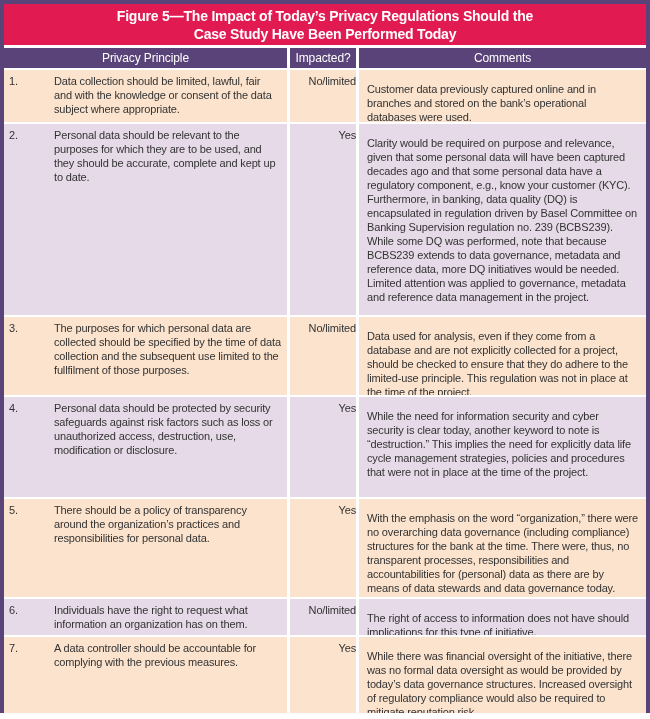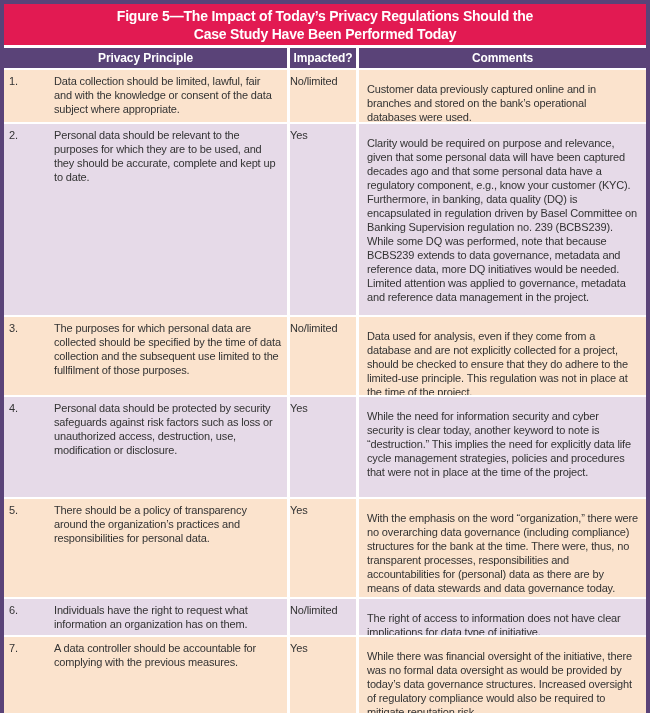--- a/index.html
+++ b/index.html
@@ -27,33 +27,33 @@
   .grid{
     margin-top:3px;
     display:grid;
     grid-template-columns:283px 66px 287px;
     grid-template-rows:20px 52px 191px 78px 100px 98px 36px 76px;
     gap:2px 3px;
     background:#ffffff;
   }
   .trow{display:contents;}
   .hcell{
-    background:var(--header-bar);color:#ffffff;font-weight:bold;
+    background:var(--header-bar);color:#ffffff;font-weight:normal;
     font-size:12px;line-height:20px;text-align:center;letter-spacing:-0.1px;
   }
   .cell{
     font-size:11px;line-height:14px;color:var(--text);
     letter-spacing:-0.15px;overflow:hidden;
   }
   .peach{background:var(--row-peach);}
   .lav{background:var(--row-lavender);}
   .pcell{display:flex;padding:4px 6px 0 5px;}
   .pnum{width:13px;flex:none;}
   .ptext{flex:1;margin-left:32px;}
-  .icell{text-align:left;padding-top:4px;}
+  .icell{text-align:right;padding-top:4px;}
   .ccell{padding:12px 8px 0 8px;}
 </style>
 </head>
 <body>
 
 <div class="frame">
   <div class="titlebar">
     <div>Figure 5—The Impact of Today’s Privacy Regulations Should the</div>
     <div>Case Study Have Been Performed Today</div>
   </div>
@@ -110,21 +110,21 @@
       <div class="cell peach icell">Yes</div>
       <div class="cell peach ccell">With the emphasis on the word “organization,” there were no overarching data governance (including compliance) structures for the bank at the time. There were, thus, no transparent processes, responsibilities and accountabilities for (personal) data as there are by means of data stewards and data governance today.</div>
     </div>
 
     <div class="trow">
       <div class="cell lav pcell">
         <span class="pnum">6.</span>
         <span class="ptext">Individuals have the right to request what information an organization has on them.</span>
       </div>
       <div class="cell lav icell">No/limited</div>
-      <div class="cell lav ccell">The right of access to information does not have clear implications for data type of initiative.</div>
+      <div class="cell lav ccell">The right of access to information does not have should implications for this type of initiative.</div>
     </div>
 
     <div class="trow">
       <div class="cell peach pcell">
         <span class="pnum">7.</span>
         <span class="ptext">A data controller should be accountable for complying with the previous measures.</span>
       </div>
       <div class="cell peach icell">Yes</div>
       <div class="cell peach ccell">While there was financial oversight of the initiative, there was no formal data oversight as would be provided by today’s data governance structures. Increased oversight of regulatory compliance would also be required to mitigate reputation risk.</div>
     </div>

